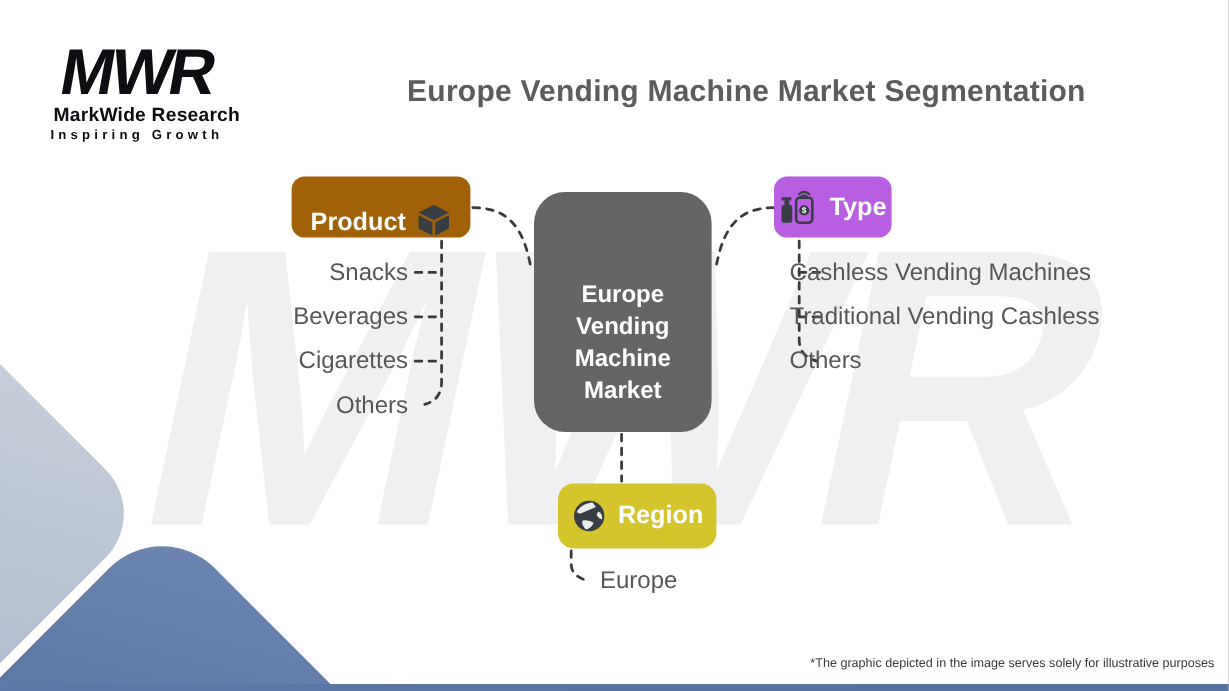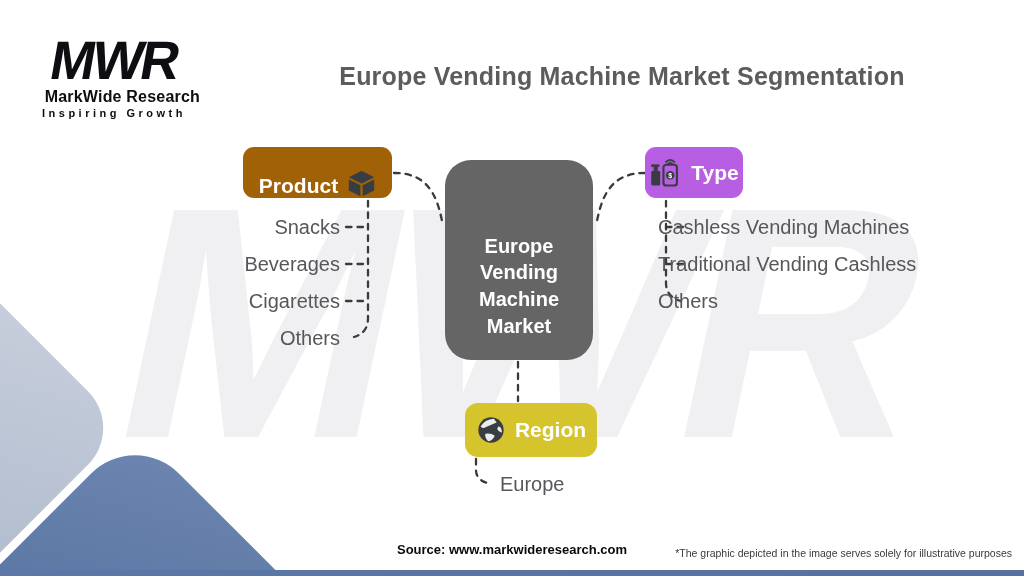--- a/index.html
+++ b/index.html
@@ -174,16 +174,15 @@
   <div class="seg-item seg-left y1">Beverages</div>
   <div class="seg-item seg-left y2">Cigarettes</div>
   <div class="seg-item seg-left y3">Others</div>
 
   <div class="seg-item seg-right y0">Cashless Vending Machines</div>
   <div class="seg-item seg-right y1">Traditional Vending Cashless</div>
   <div class="seg-item seg-right y2">Others</div>
 
   <div class="seg-item europe">Europe</div>
 
-  <div class="source">Source: www.markwideresearch.com</div>
   <div class="disclaimer">*The graphic depicted in the image serves solely for illustrative purposes</div>
 
 </div>
 
 </body></html>

